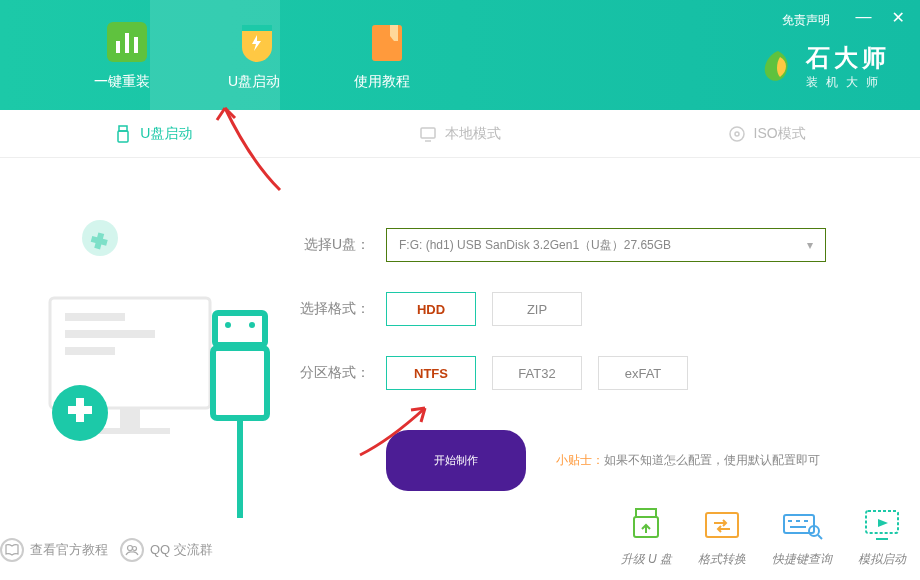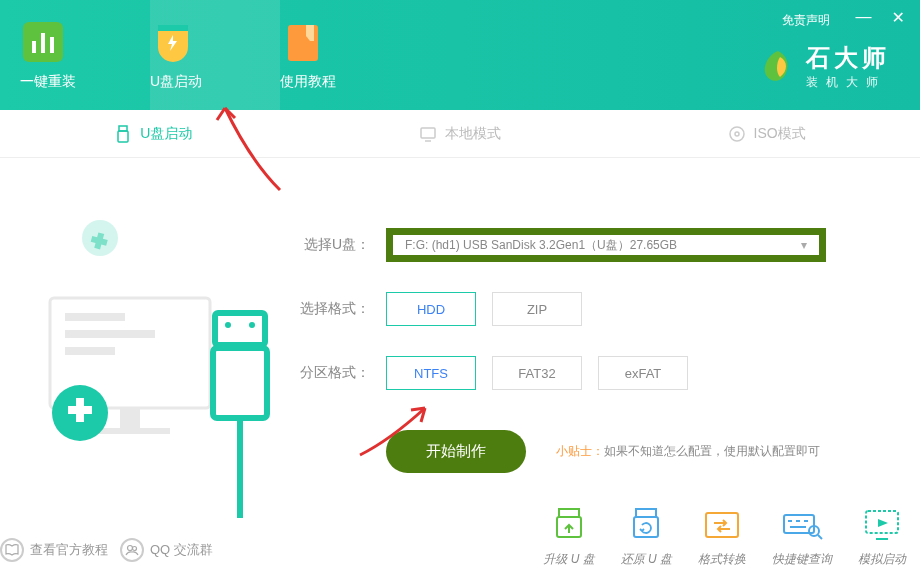--- a/index.html
+++ b/index.html
@@ -1,20 +1,20 @@
 <!DOCTYPE html>
 <html><head>
   <meta charset="utf-8">
   <style>
     * { margin: 0; padding: 0; box-sizing: border-box; font-family: "Microsoft YaHei", sans-serif; }
     body { width: 920px; height: 580px; background: #fff; position: relative; overflow: hidden; }
     
     .header { height: 110px; background: linear-gradient(90deg, #1cc9a8, #14bda4); display: flex; align-items: center; position: relative; }
     .header-tabs { display: flex; height: 100%; padding-left: 20px; }
-    .header-tab { width: 130px; display: flex; flex-direction: column; align-items: flex-start; justify-content: center; cursor: pointer; color: #fff; gap: 8px; }
+    .header-tab { width: 130px; display: flex; flex-direction: column; align-items: flex-end; justify-content: center; cursor: pointer; color: #fff; gap: 8px; }
     .header-tab.active { background: rgba(255,255,255,0.12); }
     .header-tab-icon { width: 46px; height: 46px; display: flex; align-items: center; justify-content: center; }
     .header-tab-label { font-size: 14px; }
     
     .disclaimer-link { position: absolute; top: 12px; right: 90px; color: #fff; font-size: 12px; cursor: pointer; }
     .win-controls { position: absolute; top: 8px; right: 15px; display: flex; gap: 20px; color: #fff; }
     .win-btn { cursor: pointer; font-size: 16px; }
     
     .brand { position: absolute; right: 30px; top: 42px; display: flex; align-items: center; gap: 8px; color: #fff; }
     .brand-logo { width: 40px; height: 40px; }
@@ -27,27 +27,27 @@
     .sub-tab.active { color: #1cc9a8; }
     .sub-tab-icon { width: 18px; height: 18px; }
     
     .content { display: flex; height: calc(100% - 110px - 48px - 60px); }
     .left-panel { width: 300px; position: relative; }
     .illustration { position: absolute; top: 40px; left: 20px; width: 260px; height: 320px; }
     
     .right-panel { flex: 1; padding: 70px 40px 0 0; }
     .form-row { display: flex; align-items: center; margin-bottom: 30px; gap: 16px; }
     .form-label { width: 70px; text-align: right; color: #888; font-size: 14px; }
-    .select-box { flex: 1; max-width: 440px; height: 34px; border: 7px solid #4d7c0f; display: flex; align-items: center; padding: 0 12px; color: #888; font-size: 12px; cursor: pointer; position: relative; }
+    .select-box { flex: 1; max-width: 440px; height: 34px; border: 1px solid #4d7c0f; display: flex; align-items: center; padding: 0 12px; color: #888; font-size: 12px; cursor: pointer; position: relative; }
     .select-arrow { position: absolute; right: 12px; color: #aaa; }
     .option-btn { width: 90px; height: 34px; border: 1px solid #ddd; display: flex; align-items: center; justify-content: center; font-size: 13px; color: #888; cursor: pointer; }
-    .option-btn.selected { border-color: #1cc9a8; color: #3b82f6; }
+    .option-btn.selected { border-color: #1cc9a8; color: #c2410c; font-weight: bold; }
     
     .action-row { display: flex; align-items: center; margin-top: 40px; gap: 30px; margin-left: 86px; }
-    .start-btn { width: 140px; height: 43px; background: #4d7c0f; color: #fff; border-radius: 22px; display: flex; align-items: center; justify-content: center; font-size: 15px; cursor: pointer; }
+    .start-btn { width: 140px; height: 61px; background: #4c1d95; color: #fff; border-radius: 22px; display: flex; align-items: center; justify-content: center; font-size: 11px; cursor: pointer; }
     .tip-text { font-size: 12px; color: #888; }
     .tip-label { color: #ff9a3c; }
     
     .footer { position: absolute; bottom: 0; left: 0; right: 0; height: 60px; display: flex; align-items: center; }
     .footer-left { display: flex; gap: 12px; }
     .footer-link { display: flex; align-items: center; gap: 6px; color: #999; font-size: 13px; cursor: pointer; }
     .footer-link-icon { width: 24px; height: 24px; border: 2px solid #ccc; border-radius: 50%; display: flex; align-items: center; justify-content: center; }
     
     .footer-actions { position: absolute; right: 14px; bottom: 12px; display: flex; gap: 26px; font-style: italic; }
     .action-item { display: flex; flex-direction: column; align-items: center; gap: 6px; cursor: pointer; }
@@ -222,30 +222,20 @@
             <rect x="14" y="2" width="20" height="8" fill="none" stroke="#5fc23e" stroke-width="2"></rect>
             <rect x="12" y="10" width="24" height="20" rx="2" fill="none" stroke="#5fc23e" stroke-width="2"></rect>
             <path d="M24 26 v-8 m-4 4 l4 -4 l4 4" fill="none" stroke="#5fc23e" stroke-width="2"></path>
           </svg>
       </div>
       <span class="action-label">升级 U 盘</span>
     </div>
     <div class="action-item">
       <div class="action-icon">
         <svg width="48" height="38" viewBox="0 0 48 38">
-            <rect x="14" y="2" width="20" height="8" fill="none" stroke="#4aa8e8" stroke-width="2"></rect>
-            <rect x="12" y="10" width="24" height="20" rx="2" fill="none" stroke="#4aa8e8" stroke-width="2"></rect>
-            <path d="M20 18 a5 5 0 1 1 0 6 m-2 -2 l2 2 l2 -2" fill="none" stroke="#4aa8e8" stroke-width="1.8"></path>
-          </svg>
-      </div>
-      <span class="action-label">还原 U 盘</span>
-    </div>
-    <div class="action-item">
-      <div class="action-icon">
-        <svg width="48" height="38" viewBox="0 0 48 38">
             <rect x="8" y="6" width="32" height="24" rx="2" fill="none" stroke="#f5a836" stroke-width="2"></rect>
             <path d="M16 16 h12 m-3 -3 l3 3 l-3 3 M32 22 h-12 m3 -3 l-3 3 l3 3" fill="none" stroke="#f5a836" stroke-width="2"></path>
           </svg>
       </div>
       <span class="action-label">格式转换</span>
     </div>
     <div class="action-item">
       <div class="action-icon">
         <svg width="48" height="38" viewBox="0 0 48 38">
             <rect x="6" y="8" width="30" height="18" rx="2" fill="none" stroke="#4aa8e8" stroke-width="2"></rect>

